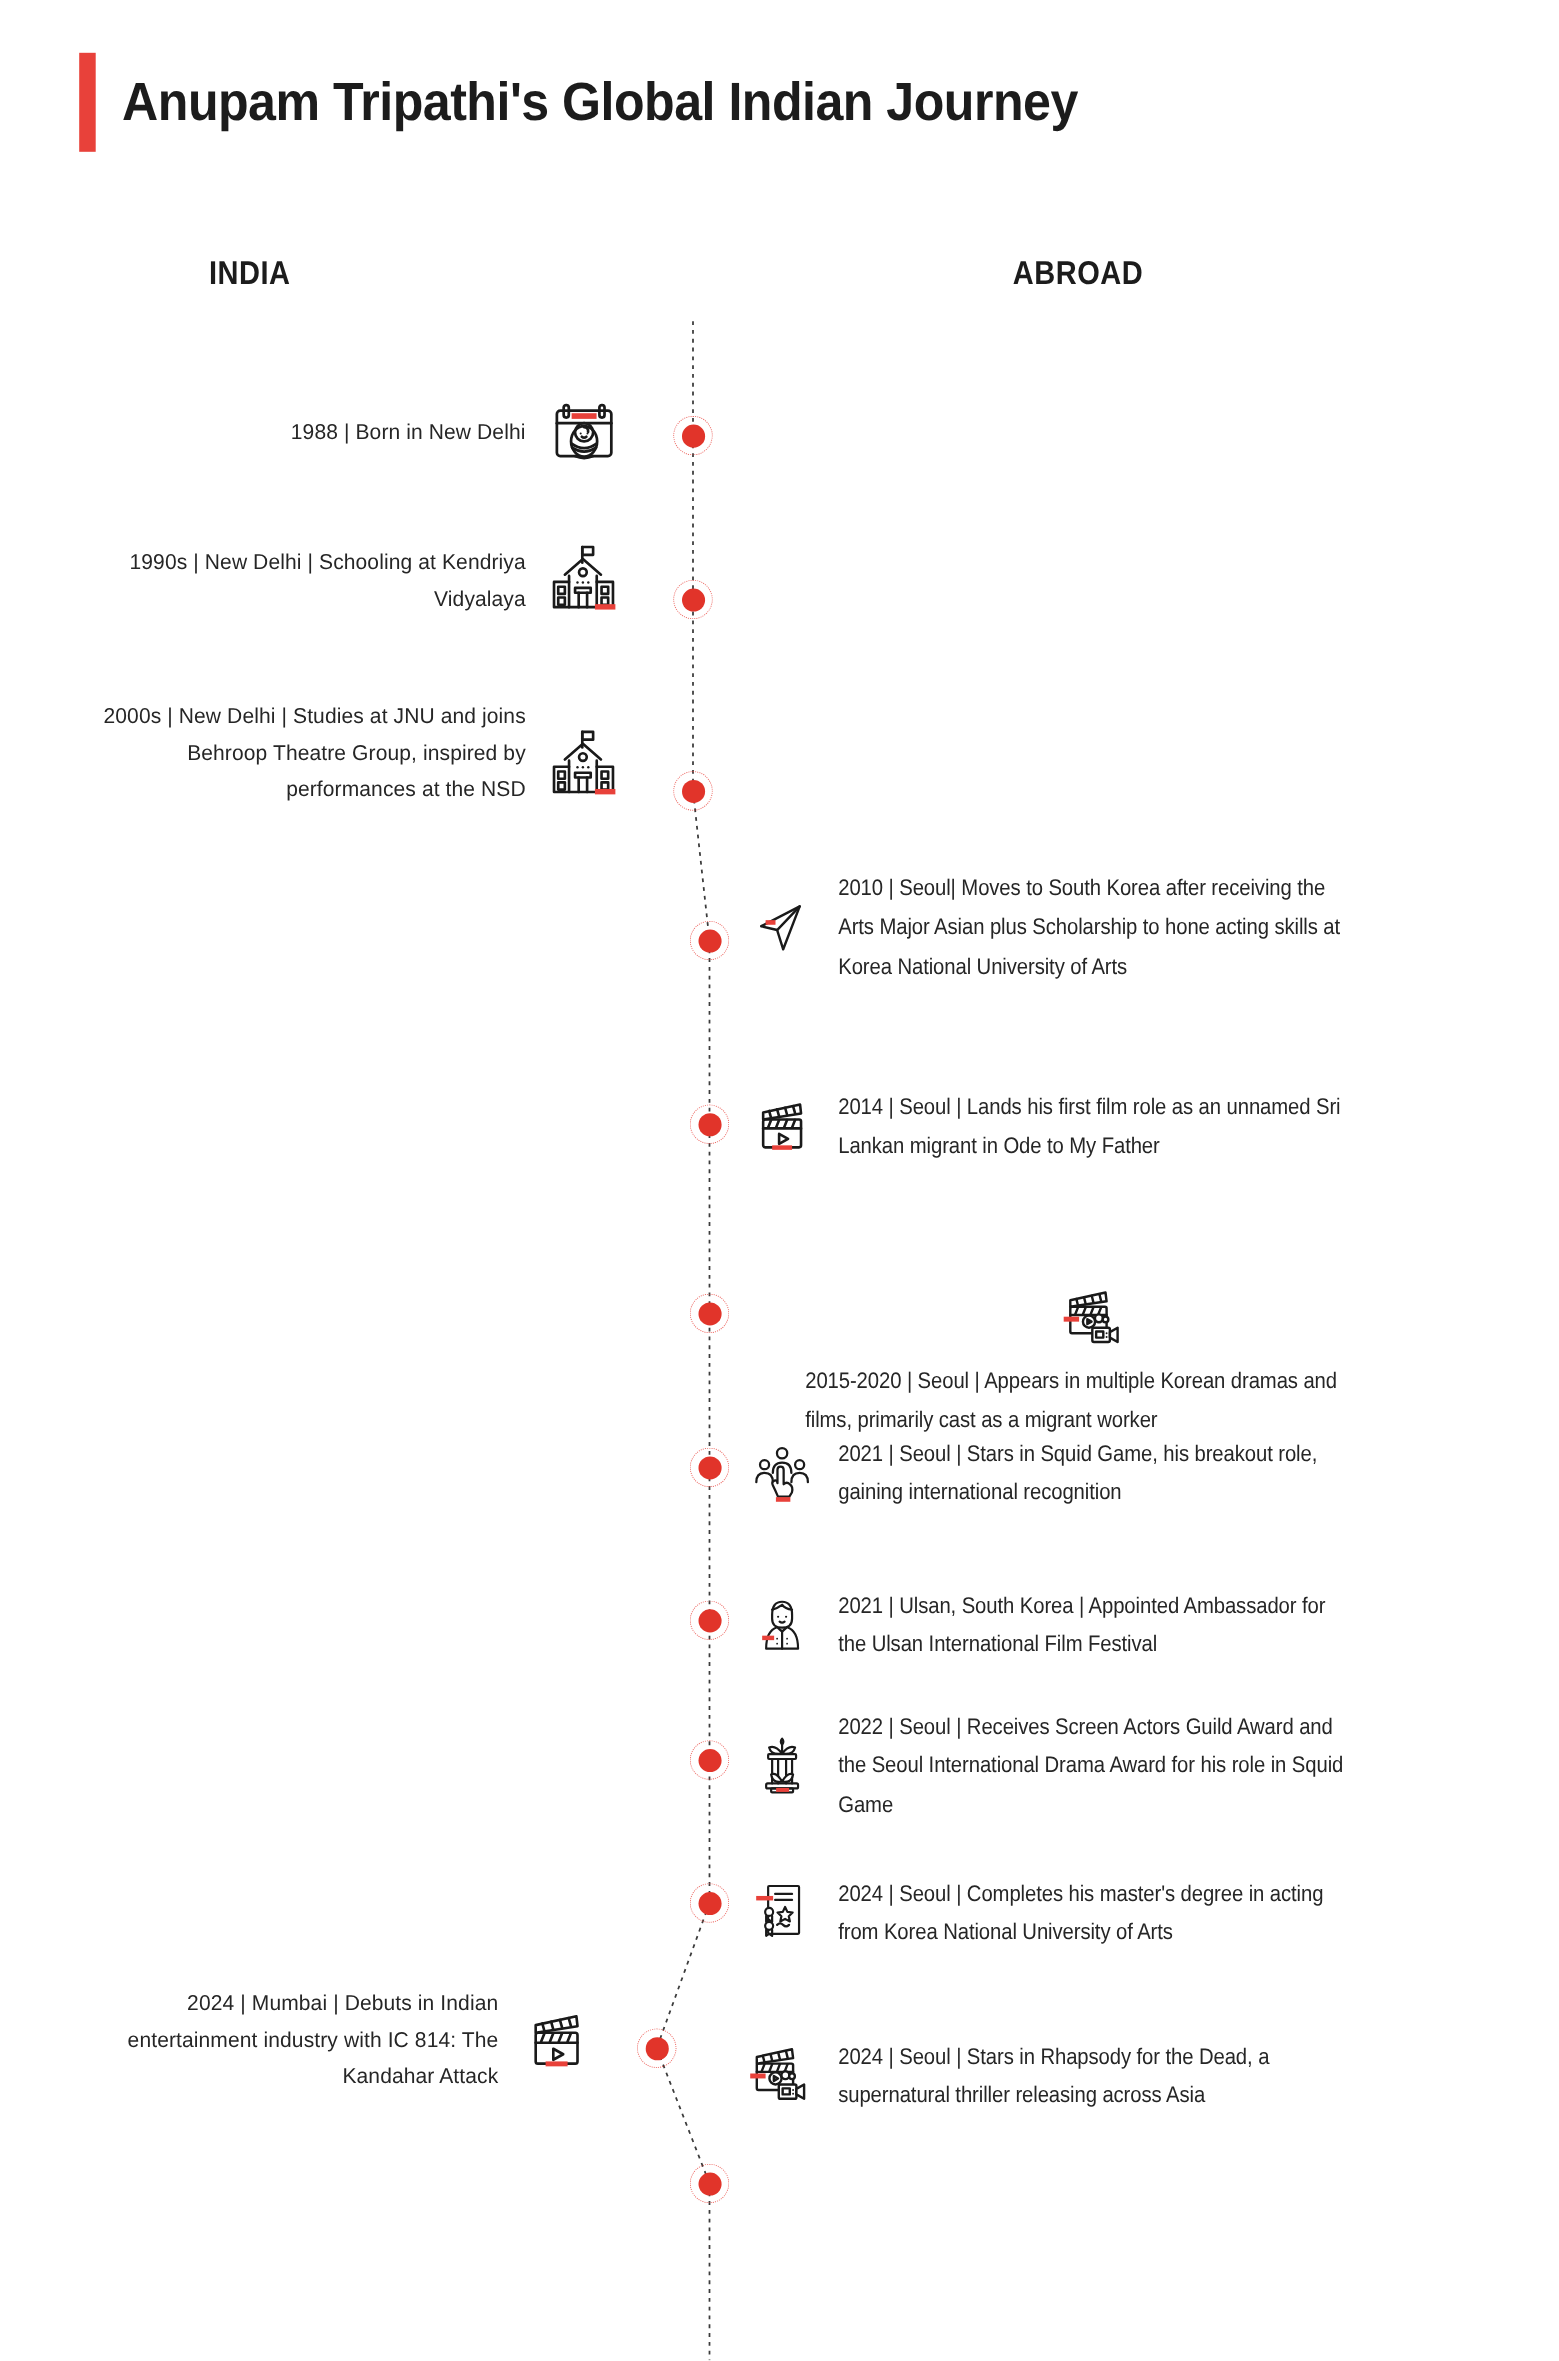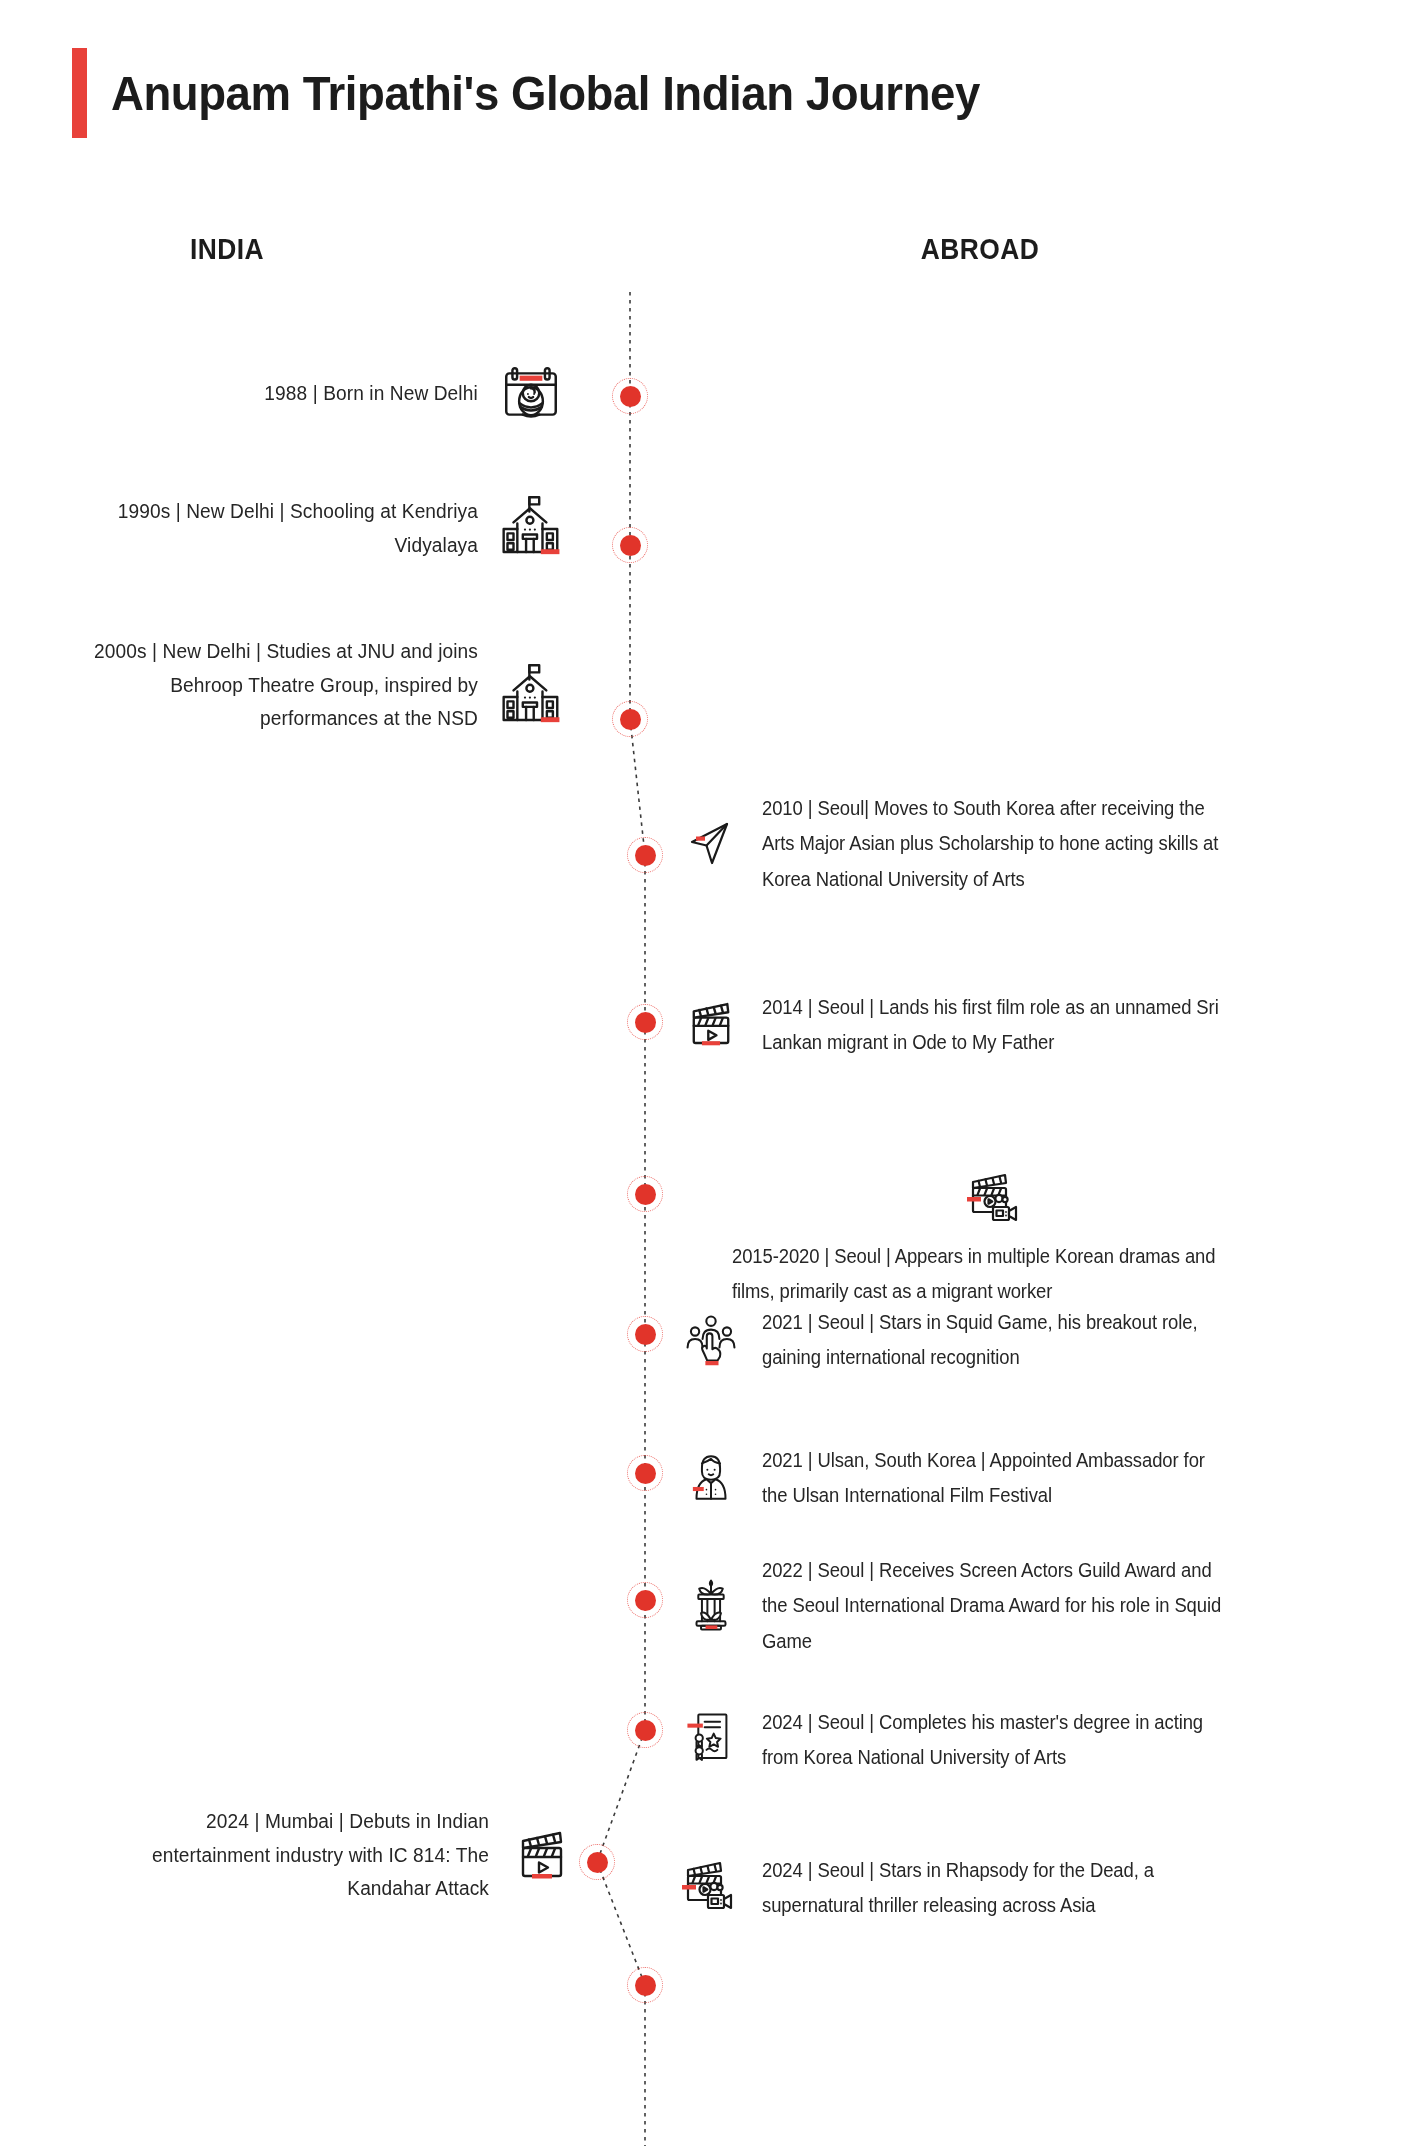--- a/index.html
+++ b/index.html
@@ -244,21 +244,21 @@
         <path d="M 42.5 32 L 56 32 L 56 53 L 42.5 53"></path>
         <rect x="10.5" y="36" width="5.5" height="6"></rect>
         <rect x="10.5" y="45" width="5.5" height="6"></rect>
         <rect x="46.5" y="36" width="5.5" height="6"></rect>
         <rect x="46.5" y="45" width="5.5" height="6"></rect>
         <rect x="41" y="50.5" width="17" height="4.5" fill="#e8413a" stroke="none"></rect>
       </svg>
     </div>
   </div>
 
-  <div class="entry entry-left" style="left:0px; top:1805px; width:545px;margin-left:36px;">
+  <div class="entry entry-left" style="left:0px; top:1805px; width:545px;">
     <div class="entry-text" style="width:400px;">2024 | Mumbai | Debuts in Indian entertainment industry with IC 814: The Kandahar Attack</div>
     <div class="entry-icon">
       <svg width="64" height="64" viewBox="0 0 64 64" fill="none" stroke="#1a1a1a" stroke-width="2.4" stroke-linecap="round" stroke-linejoin="round">
         <rect x="13" y="25" width="38" height="28" rx="2" fill="#fff"></rect>
         <path d="M 13 25 L 13 18 L 50 10 L 51 19 Z" fill="#fff"></path>
         <line x1="21" y1="23.6" x2="19" y2="16.5"></line>
         <line x1="29" y1="22" x2="27" y2="14.9"></line>
         <line x1="37" y1="20.3" x2="35" y2="13.3"></line>
         <line x1="45" y1="18.7" x2="43" y2="11.7"></line>
         <line x1="13" y1="34" x2="51" y2="34"></line>

